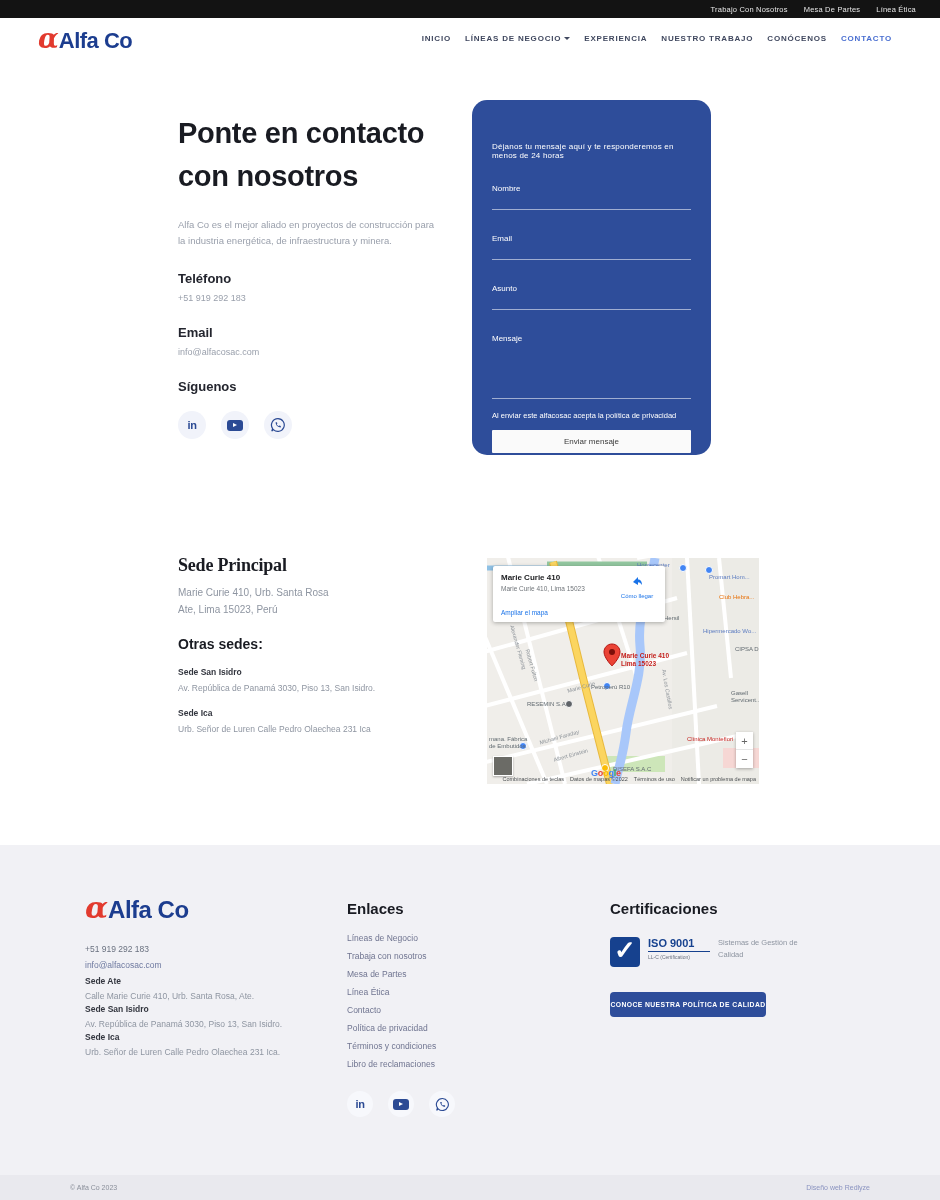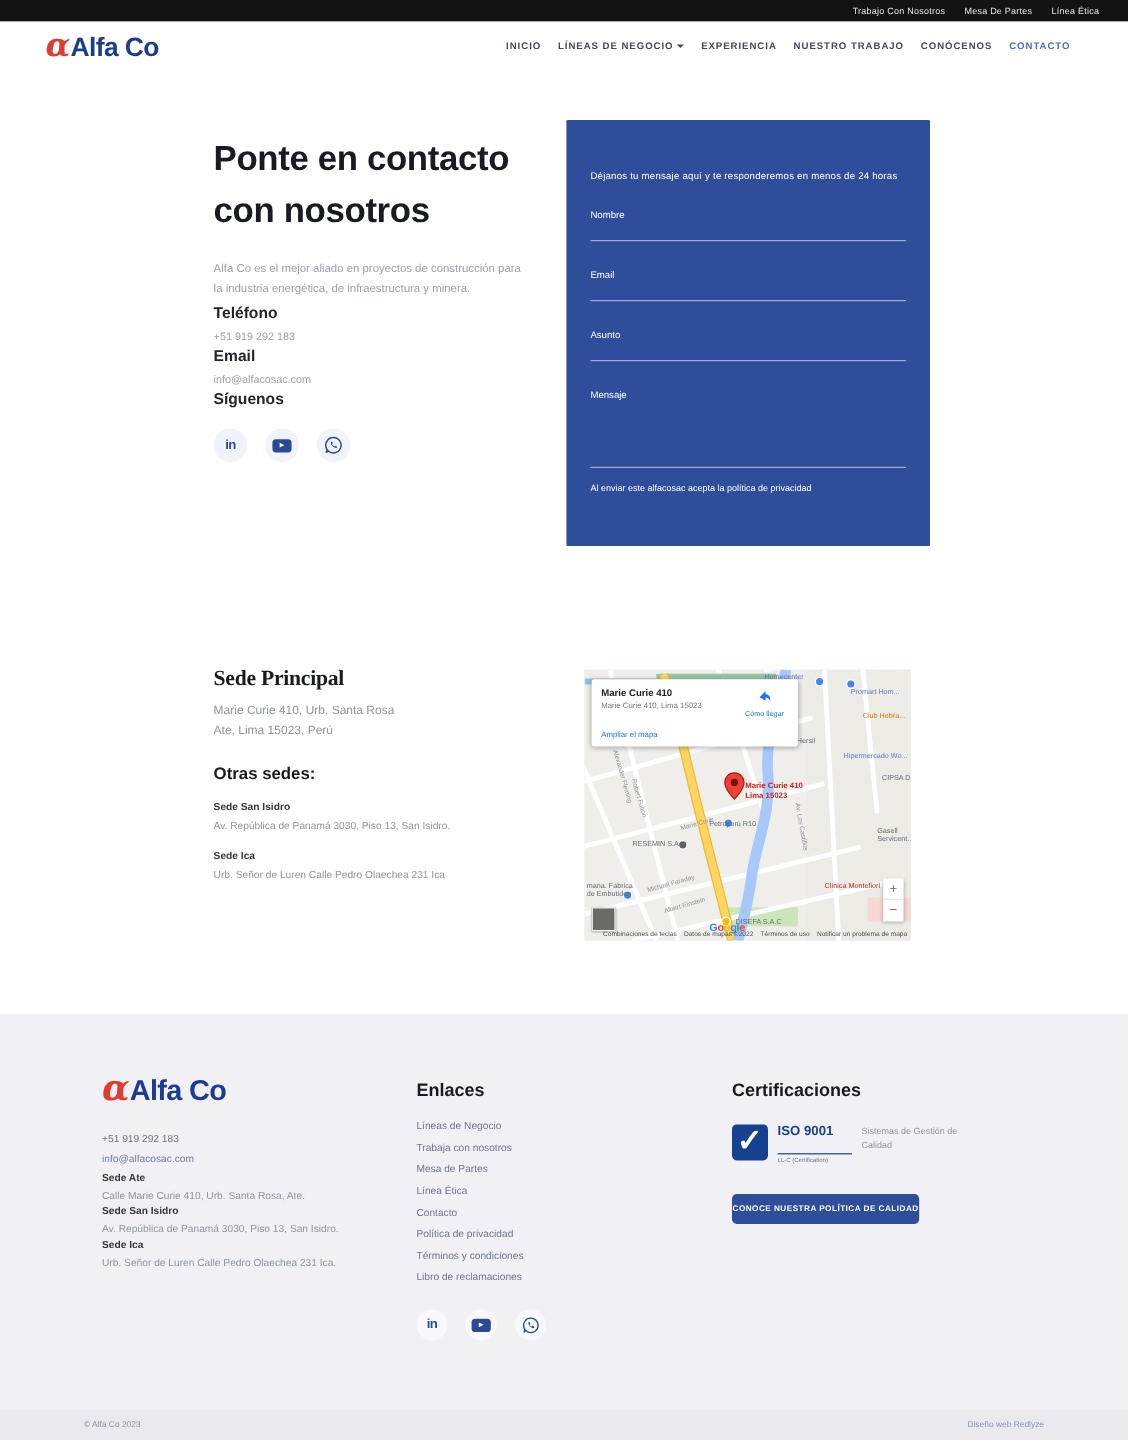--- a/index.html
+++ b/index.html
@@ -20,31 +20,31 @@
   .nav { display:flex; align-items:flex-end; gap:14px; }
   .nav .nav-item { font-size:8px; font-weight:700; letter-spacing:.8px; color:#40485f; text-decoration:none;
                    display:flex; align-items:center; gap:3px; }
   .nav .nav-item.active { color:#4a6fd1; }
   .caret { width:0; height:0; border-left:3px solid transparent; border-right:3px solid transparent; border-top:3.5px solid #40485f; }
 
   
   .contact-info { position:absolute; left:178px; top:112px; width:278px; }
   .h1 { font-size:29px; font-weight:700; color:#191b22; line-height:1.48; letter-spacing:-.3px; }
   .contact-desc { margin-top:19px; font-size:9.5px; color:#9aa0ac; line-height:1.7; width:258px; }
-  .c-sub { margin-top:4px; font-size:13px; font-weight:700; color:#23252e; }
+  .c-sub { margin-top:22px; font-size:13px; font-weight:700; color:#23252e; }
   .c-val { margin-top:7px; font-size:9px; color:#9aa0ac; }
   .socials { margin-top:17px; display:flex; gap:15px; }
   .soc { width:28px; height:28px; border-radius:50%; background:#f1f3fa; display:flex; align-items:center; justify-content:center; cursor:pointer; }
   .icon-li::after { content:"in"; font-size:11px; font-weight:800; color:#2b4a94; letter-spacing:-.5px; }
   .icon-yt { width:16px; height:11px; background:#2b4a94; border-radius:3px; position:relative; }
   .icon-yt::after { content:""; position:absolute; left:6px; top:3px; border-left:4.5px solid #fff;
                     border-top:2.5px solid transparent; border-bottom:2.5px solid transparent; }
 
   
-  .form-panel { position:absolute; left:472px; top:100px; width:303px; height:355px; background:#2e4d9a; border-radius:1px; padding:42px 20px 0; }
+  .form-panel { position:absolute; left:472px; top:100px; width:239px; height:355px; background:#2e4d9a; border-radius:15px; padding:42px 20px 0; }
   .form-intro { color:#fff; font-size:8px; letter-spacing:.2px; }
   .f-label { color:#fff; font-size:8px; margin-top:24px; }
   .f-line { height:1px; background:rgba(255,255,255,.55); margin-top:16px; }
   .f-line.msg { margin-top:55px; }
   .f-privacy { color:#fff; font-size:7.5px; margin-top:12px; }
   .f-submit { margin-top:10px; width:100%; height:23px; background:#fafafa; border:none; border-radius:1px;
               font-size:8px; color:#3a3a3a; font-family:"Liberation Sans", sans-serif; cursor:pointer; }
 
   
   .sede-info { position:absolute; left:178px; top:555px; width:300px; }
@@ -95,21 +95,21 @@
   .f-links { margin-top:16px; display:flex; flex-direction:column; gap:8px; }
   .f-links a { font-size:8.5px; color:#6f7490; text-decoration:none; }
   .fcol2 .socials { margin-top:22px; }
   .fcol2 .soc { width:26px; height:26px; background:#f7f8fc; }
   .fcol3 { position:absolute; left:610px; top:55px; width:250px; }
   .certs { margin-top:20px; display:flex; flex-direction:column; gap:20px; }
   .cert { display:flex; align-items:flex-start; gap:8px; }
   .cert-badge { width:30px; height:30px; background:#16418e; border-radius:4px; position:relative; flex:none; }
   .cert-badge::after { content:"\2713"; position:absolute; left:4px; top:-2px; font-size:26px; font-weight:700; color:#fff; }
   .cert-id { width:62px; flex:none; }
-  .cert-name { font-size:11px; font-weight:800; color:#16418e; border-bottom:1px solid #16418e; padding-bottom:12px; }
+  .cert-name { font-size:11px; font-weight:800; color:#16418e; border-bottom:1px solid #16418e; padding-bottom:2px; }
   .cert-sub { font-size:5px; color:#6b7280; margin-top:2px; }
   .cert-desc { font-size:7.5px; color:#8e95a1; line-height:1.55; width:95px; }
   .policy-btn { margin-top:25px; width:156px; height:25px; background:#2e4d9a; color:#fff; border:none; border-radius:4px;
                 font-size:6.8px; font-weight:700; letter-spacing:.4px; font-family:"Liberation Sans", sans-serif; cursor:pointer; }
 
   
   .bottombar { position:absolute; left:0; top:1175px; width:940px; height:25px; background:#e9e9ee;
                display:flex; align-items:center; justify-content:space-between; padding:0 70px; }
   .bottombar .copy { font-size:7px; color:#8a8f9a; }
   .bottombar .credit { font-size:7px; color:#8a93c0; text-decoration:none; }
@@ -167,20 +167,21 @@
   <div class="form-intro">Déjanos tu mensaje aquí y te responderemos en menos de 24 horas</div>
   <div class="f-label">Nombre</div>
   <div class="f-line"></div>
   <div class="f-label">Email</div>
   <div class="f-line"></div>
   <div class="f-label">Asunto</div>
   <div class="f-line"></div>
   <div class="f-label">Mensaje</div>
   <div class="f-line msg"></div>
   <div class="f-privacy">Al enviar este alfacosac acepta la política de privacidad</div>
+  <button class="f-submit">Enviar mensaje</button>
 </div>
 
 <div class="sede-info">
   <div class="h2">Sede Principal</div>
   <div class="sede-addr">
     <div>Marie Curie 410, Urb. Santa Rosa</div>
     <div>Ate, Lima 15023, Perú</div>
   </div>
   <div class="h3">Otras sedes:</div>
   <div class="sede-name">Sede San Isidro</div>

